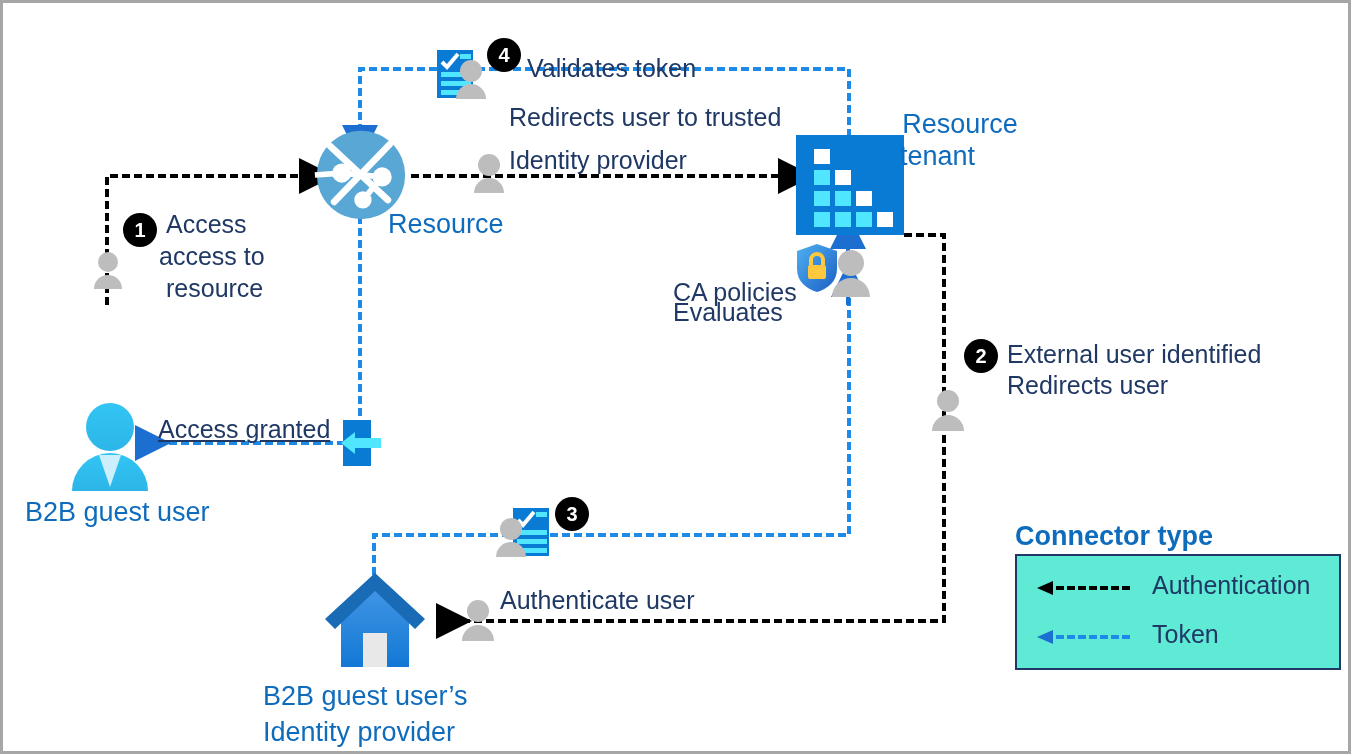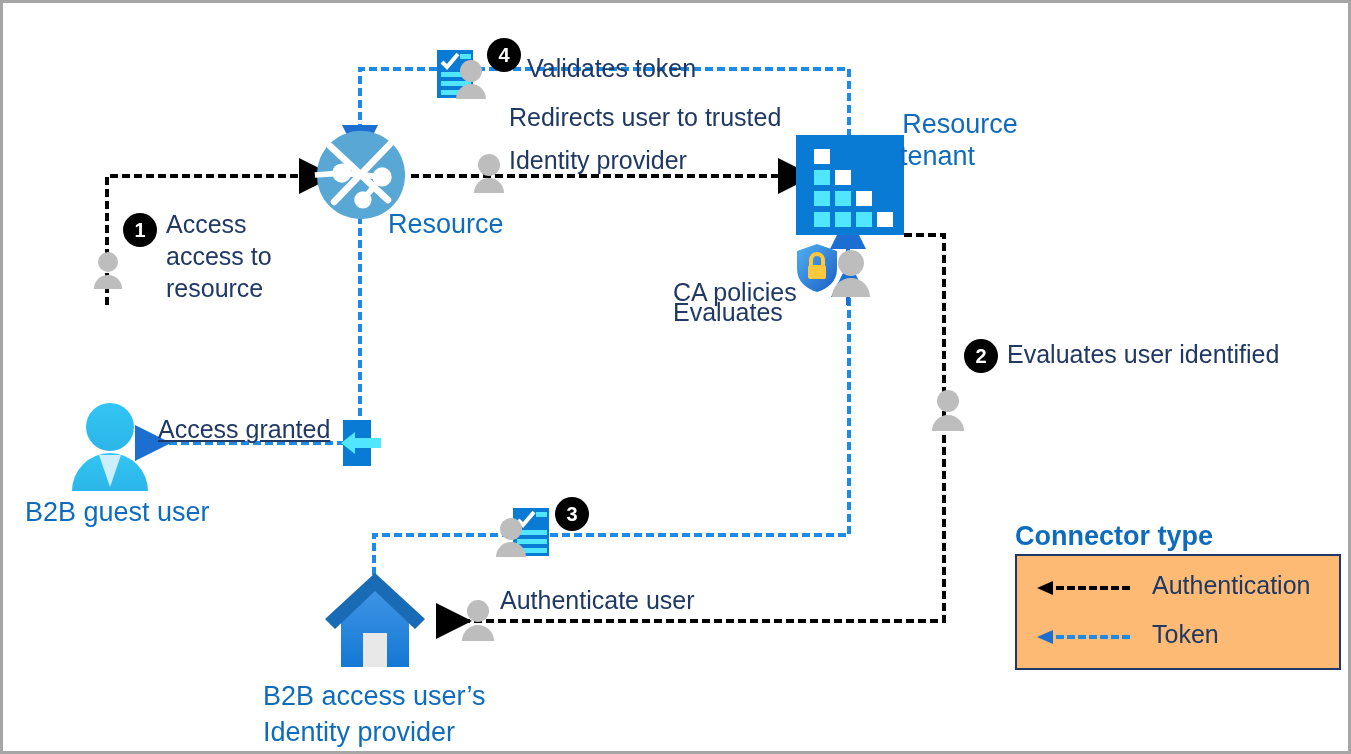--- a/index.html
+++ b/index.html
@@ -17,21 +17,21 @@
   .dark{color:#1f3864;}
   .blue{color:#0f6cbd;}
   .t26{font-size:25px;}
   .t27{font-size:27px;}
   .badge{
     position:absolute;width:34px;height:34px;border-radius:50%;
     background:#000000;color:#ffffff;font-size:20px;font-weight:bold;
     display:flex;align-items:center;justify-content:center;
   }
   .legendbox{
-    position:absolute;border:2px solid #1f3864;background:#fdba74;
+    position:absolute;border:2px solid #1f3864;background:#5eead4;
   }
   .ic{position:absolute;}
 </style>
 </head>
 <body>
 
 <div id="canvas">
 
   <svg id="svglayer" xmlns="http://www.w3.org/2000/svg">
     <defs>
@@ -163,21 +163,21 @@
         <linearGradient id="hg" x1="0" y1="0" x2="0" y2="1">
           <stop offset="0" stop-color="#4a9ae8"></stop>
             <stop offset="1" stop-color="#1278d4"></stop>
         </linearGradient>
       </defs>
       <path d="M52,4 L100,48 L86,48 L86,96 L18,96 L18,48 L4,48 z" fill="url(#hg)"></path>
       <path d="M52,2 L102,48 L92,58 L52,20 L12,58 L2,48 z" fill="#1a6bb5"></path>
       <rect x="40" y="62" width="24" height="34" fill="#e8e8e8"></rect>
     </svg>
   </div>
-  <div class="lbl blue t27" style="left:260px;top:678px;">B2B access user’s</div>
+  <div class="lbl blue t27" style="left:260px;top:678px;">B2B guest user’s</div>
   <div class="lbl blue t27" style="left:260px;top:714px;">Identity provider</div>
 
   <div class="ic" style="left:90px;top:248px;width:30px;height:38px;">
     <svg viewBox="0 0 30 38" width="30" height="38" xmlns="http://www.w3.org/2000/svg">
       <circle cx="15" cy="11" r="10" fill="#bdbdbd"></circle>
       <path d="M1,38 a14,14 0 0,1 28,0 z" fill="#bdbdbd"></path>
     </svg>
   </div>
   <div class="ic" style="left:470px;top:150px;width:32px;height:40px;">
     <svg viewBox="0 0 32 40" width="32" height="40" xmlns="http://www.w3.org/2000/svg">
@@ -231,25 +231,26 @@
   </div>
   <div class="ic" style="left:492px;top:514px;width:32px;height:40px;">
     <svg viewBox="0 0 32 40" width="32" height="40" xmlns="http://www.w3.org/2000/svg">
       <circle cx="16" cy="12" r="11" fill="#bdbdbd"></circle>
       <path d="M1,40 a15,15 0 0,1 30,0 z" fill="#bdbdbd"></path>
     </svg>
   </div>
 
   <div class="badge" style="left:120px;top:210px;">1</div>
   <div class="lbl dark t26" style="left:163px;top:207px;">Access</div>
-  <div class="lbl dark t26" style="left:163px;top:239px;">access to</div>
+  <div class="lbl dark t26" style="left:156px;top:239px;">access to</div>
   <div class="lbl dark t26" style="left:163px;top:271px;">resource</div>
 
   <div class="badge" style="left:961px;top:336px;">2</div>
-  <div class="lbl dark t26" style="left:1004px;top:337px;">Evaluates user identified</div>
+  <div class="lbl dark t26" style="left:1004px;top:337px;">External user identified</div>
+  <div class="lbl dark t26" style="left:1004px;top:368px;">Redirects user</div>
 
   <div class="badge" style="left:552px;top:494px;">3</div>
 
   <div class="badge" style="left:484px;top:35px;">4</div>
   <div class="lbl dark t26" style="left:524px;top:41px;margin-top:10px;">Validates token</div>
 
   <div class="lbl dark t26" style="left:506px;top:100px;">Redirects user to trusted</div>
   <div class="lbl dark t26" style="left:506px;top:143px;">Identity provider</div>
   <div class="lbl blue t27" style="left:1012px;top:518px;font-weight:bold;">Connector type</div>
 

